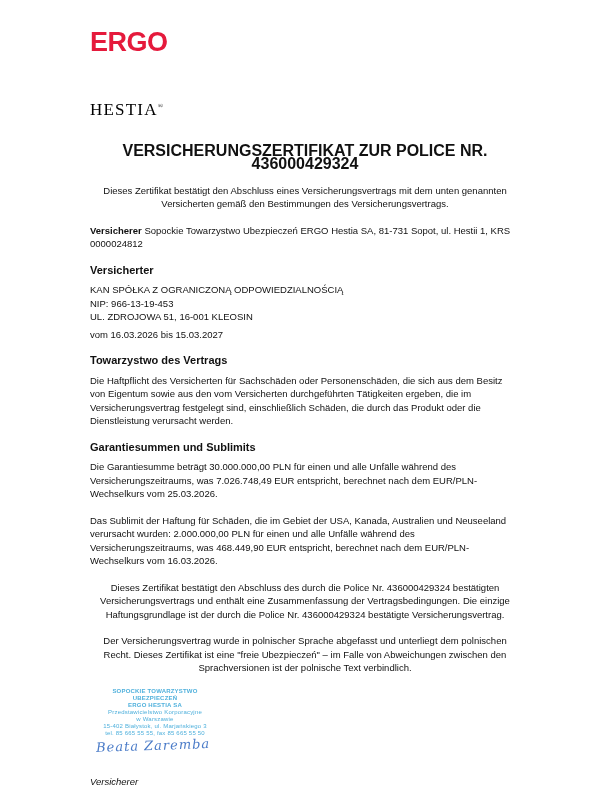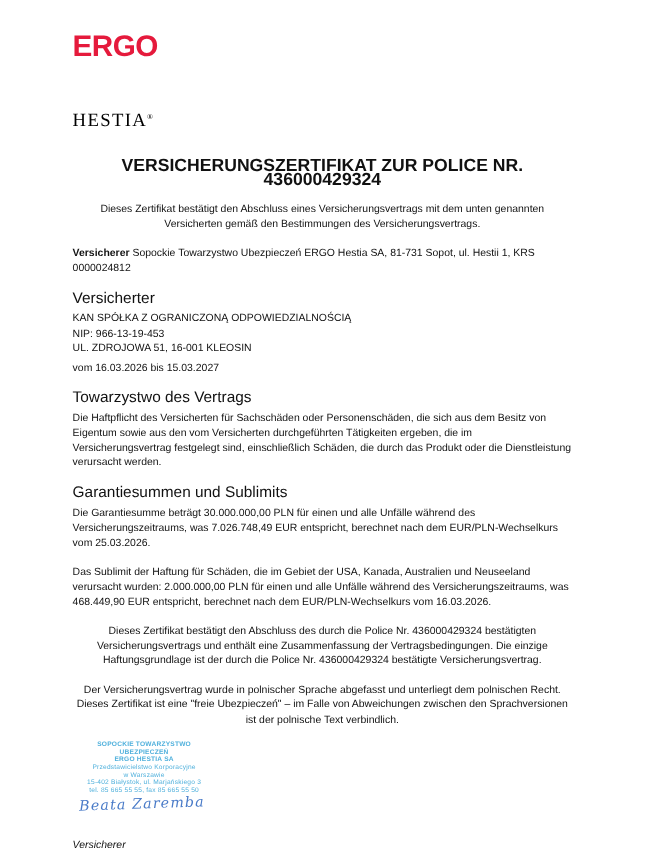--- a/index.html
+++ b/index.html
@@ -2,21 +2,21 @@
 <html><head>
 <meta charset="utf-8">
 <style>
   html, body { margin: 0; padding: 0; background: #ffffff; }
   .page {
     position: relative;
     width: 610px;
     height: 789px;
     background: #ffffff;
     box-sizing: border-box;
-    padding: 30px 90px 0 66px;
+    padding: 30px 90px 0 90px;
     font-family: "Liberation Sans", sans-serif;
     font-size: 9.5px;
     line-height: 13.5px;
     color: #111111;
     overflow: hidden;
   }
   
   .logo { margin-bottom: 26px; }
   .logo-ergo {
     font-family: "Liberation Sans", sans-serif;
@@ -40,22 +40,22 @@
   .title {
     font-size: 16px;
     font-weight: bold;
     text-align: center;
     margin: 0 0 13px 0;
     line-height: 13.5px;
   }
   p.para { margin: 0 0 13px 0; }
   .centered { text-align: center; }
   h2.heading {
-    font-size: 14px;
-    font-weight: normal;
+    font-size: 11px;
+    font-weight: bold;
     margin: 0 0 6px 0;
     line-height: 13.5px;
   }
   .mt { margin-top: 16px; }
   .lines div { margin: 0; }
   .block-gap { margin-bottom: 4px; }
   
   .stamp {
     margin-top: 6px;
     width: 130px;

